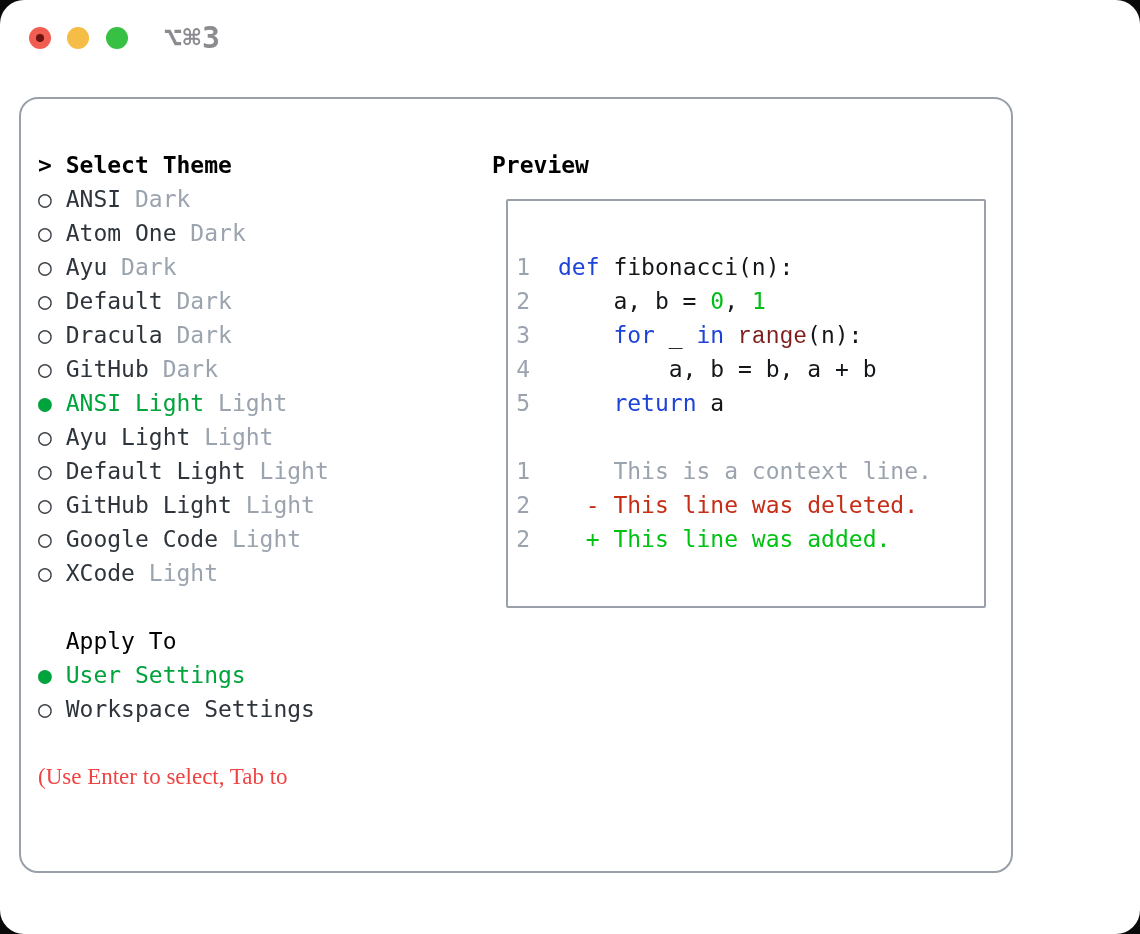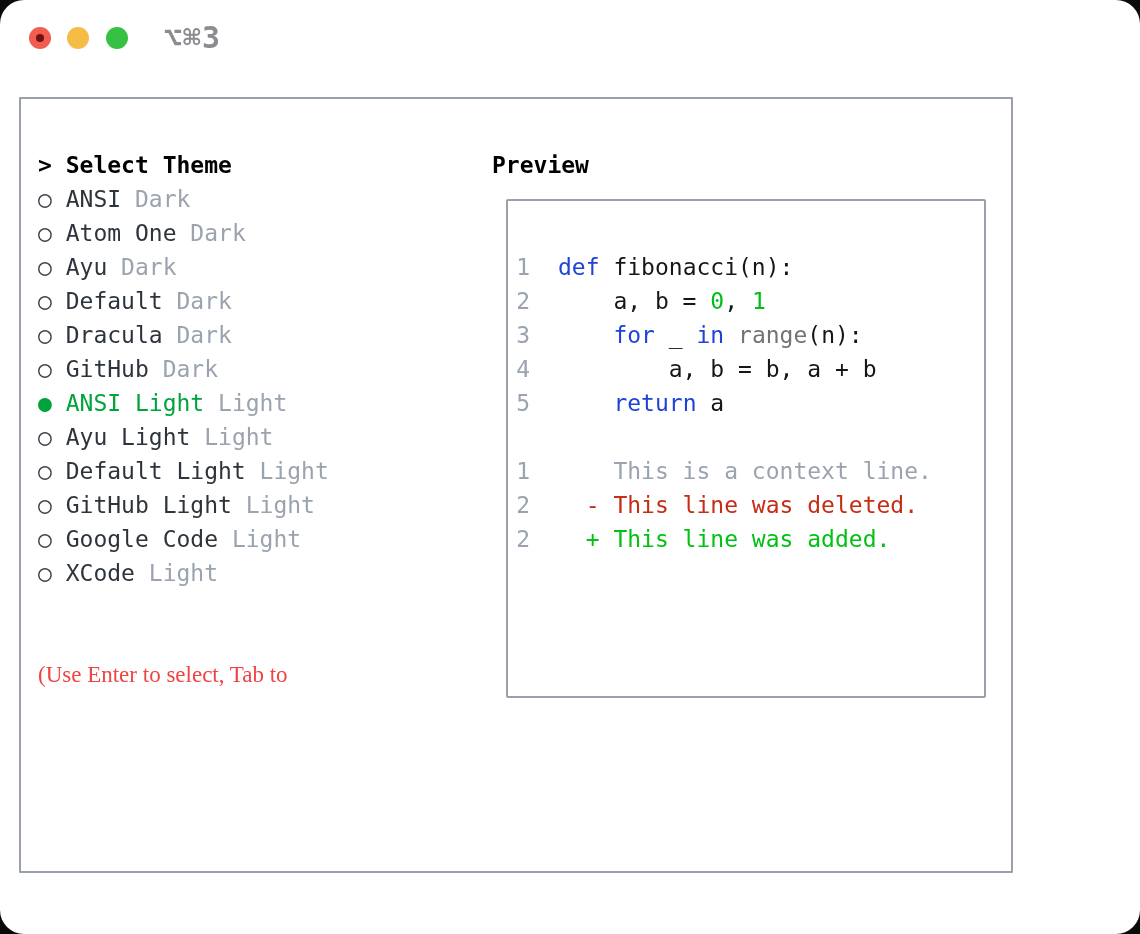--- a/index.html
+++ b/index.html
@@ -24,21 +24,21 @@
   .light-zoom{left:106px;background:#37c144;}
   .win-title{
     position:absolute;left:164px;top:20px;
     font-size:30px;line-height:36px;font-weight:bold;color:#8b8b90;
     font-family:"DejaVu Sans Mono","DejaVu Sans",sans-serif;
     letter-spacing:1px;
   }
   
   .panel{
     position:absolute;left:19px;top:97px;width:994px;height:776px;
-    border:2px solid #99a0aa;border-radius:1px;box-sizing:border-box;
+    border:2px solid #99a0aa;border-radius:19px;box-sizing:border-box;
     background:#ffffff;
   }
   .theme-col{
     position:absolute;left:17px;top:49px;
     font-size:23px;line-height:34px;color:#2e343b;
   }
   .row{height:34px;white-space:pre;}
   .row.hdr{font-weight:bold;color:#000000;}
   .hdr-prefix{color:#000000;}
   .apply-hdr{color:#000000;}
@@ -47,30 +47,30 @@
   .item-name{color:#2e343b;}
   .item-name.sel{color:#00a33c;}
   .variant{color:#9aa3ae;text-align:right;}
   .help{color:#ef4444;font-family:Liberation Serif, serif;}
   
   .preview-title{
     position:absolute;left:471px;top:49px;height:34px;
     font-size:23px;line-height:34px;font-weight:bold;color:#000000;white-space:pre;
   }
   .preview-box{
-    position:absolute;left:485px;top:100px;width:480px;height:499px;
+    position:absolute;left:485px;top:100px;width:480px;height:409px;
     border:2px solid #99a0aa;border-radius:2px;box-sizing:border-box;
     padding:49px 0 0 8px;overflow:hidden;background:#ffffff;
   }
   .code-row{font-size:23px;line-height:34px;height:34px;white-space:pre;}
   .ln{display:inline-block;width:14px;text-align:right;color:#9aa3ae;}
   .lgap{display:inline-block;width:28px;}
   .tok-pl{color:#14171a;}
   .tok-kw{color:#1e43d8;}
-  .tok-fn{color:#737373;}
+  .tok-fn{color:#7f1d1d;font-family:Liberation Mono, monospace;}
   .tok-lit{color:#00bd18;}
   .tok-ctx{color:#9aa3ae;}
   .tok-del{color:#c52d16;}
   .tok-add{color:#00c213;}
 </style>
 </head>
 <body>
 
 <div class="window">
 
@@ -93,20 +93,25 @@
           <div class="row theme-item"><span class="bullet">○ </span><span class="item-name">Dracula</span> <span class="variant">Dark</span></div>
           <div class="row theme-item"><span class="bullet">○ </span><span class="item-name">GitHub</span> <span class="variant">Dark</span></div>
           <div class="row theme-item"><span class="bullet sel">● </span><span class="item-name sel">ANSI Light</span> <span class="variant">Light</span></div>
           <div class="row theme-item"><span class="bullet">○ </span><span class="item-name">Ayu Light</span> <span class="variant">Light</span></div>
           <div class="row theme-item"><span class="bullet">○ </span><span class="item-name">Default Light</span> <span class="variant">Light</span></div>
           <div class="row theme-item"><span class="bullet">○ </span><span class="item-name">GitHub Light</span> <span class="variant">Light</span></div>
           <div class="row theme-item"><span class="bullet">○ </span><span class="item-name">Google Code</span> <span class="variant">Light</span></div>
           <div class="row theme-item"><span class="bullet">○ </span><span class="item-name">XCode</span> <span class="variant">Light</span></div>
         </div>
       <div class="row"></div>
+      <div id="apply-list">
+          <div class="row"><span>  </span><span class="apply-hdr">Apply To</span></div>
+          <div class="row apply-item"><span class="bullet sel">● </span><span class="item-name sel">User Settings</span></div>
+          <div class="row apply-item"><span class="bullet">○ </span><span class="item-name">Workspace Settings</span></div>
+        </div>
       <div class="row"></div>
       <div class="row help">(Use Enter to select, Tab to</div>
     </div>
 
     <div class="preview-title">Preview</div>
     <div class="preview-box">
       <div id="preview-lines">
           <div class="code-row"><span class="ln">1</span><span class="lgap"></span><span class="tok-kw">def</span><span class="tok-pl"> fibonacci(n):</span></div>
           <div class="code-row"><span class="ln">2</span><span class="lgap"></span><span class="tok-pl">    a, b = </span><span class="tok-lit">0</span><span class="tok-pl">, </span><span class="tok-lit">1</span></div>
           <div class="code-row"><span class="ln">3</span><span class="lgap"></span><span class="tok-pl">    </span><span class="tok-kw">for</span><span class="tok-pl"> _ </span><span class="tok-kw">in</span><span class="tok-pl"> </span><span class="tok-fn">range</span><span class="tok-pl">(n):</span></div>

